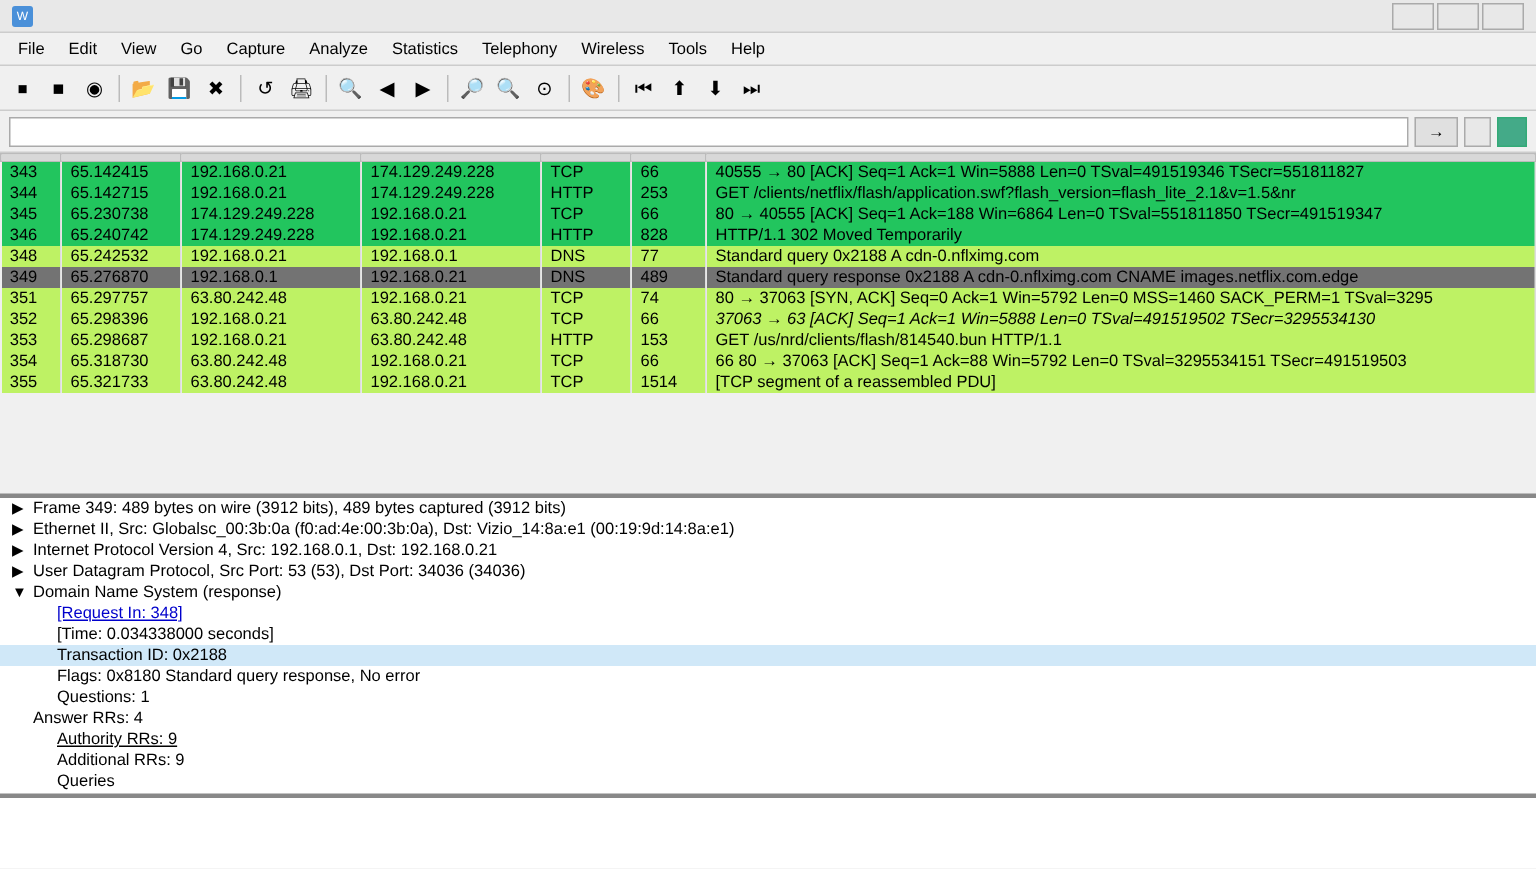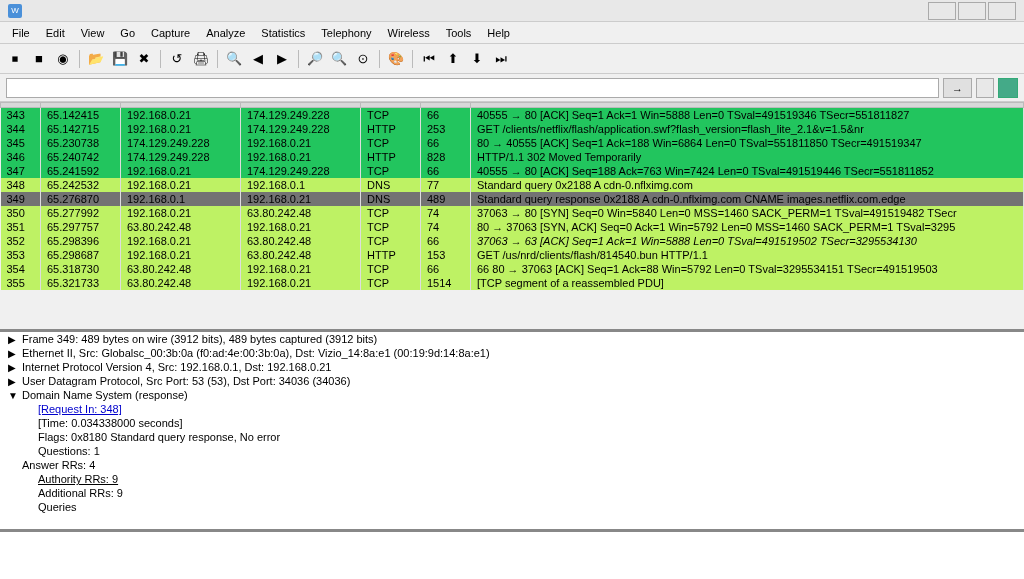--- a/index.html
+++ b/index.html
@@ -165,57 +165,39 @@
           </tr>
           <tr class="row-green">
             <td>346</td>
             <td>65.240742</td>
             <td>174.129.249.228</td>
             <td>192.168.0.21</td>
             <td>HTTP</td>
             <td>828</td>
             <td style="max-width: 400px; overflow: hidden; text-overflow: ellipsis;">HTTP/1.1 302 Moved Temporarily</td>
           </tr>
-          <tr class="row-green">
-            <td>347</td>
-            <td>65.241592</td>
-            <td>192.168.0.21</td>
-            <td>174.129.249.228</td>
-            <td>TCP</td>
-            <td>66</td>
-            <td style="max-width: 400px; overflow: hidden; text-overflow: ellipsis;">40555 → 80 [ACK] Seq=188 Ack=763 Win=7424 Len=0 TSval=491519446 TSecr=551811852</td>
-          </tr>
           <tr class="row-normal">
             <td>348</td>
             <td>65.242532</td>
             <td>192.168.0.21</td>
             <td>192.168.0.1</td>
             <td>DNS</td>
             <td>77</td>
             <td style="max-width: 400px; overflow: hidden; text-overflow: ellipsis;">Standard query 0x2188 A cdn-0.nflximg.com</td>
           </tr>
           <tr class="row-selected">
             <td>349</td>
             <td>65.276870</td>
             <td>192.168.0.1</td>
             <td>192.168.0.21</td>
             <td>DNS</td>
             <td>489</td>
             <td style="max-width: 400px; overflow: hidden; text-overflow: ellipsis;">Standard query response 0x2188 A cdn-0.nflximg.com CNAME images.netflix.com.edge</td>
           </tr>
           <tr class="row-normal">
-            <td>350</td>
-            <td>65.277992</td>
-            <td>192.168.0.21</td>
-            <td>63.80.242.48</td>
-            <td>TCP</td>
-            <td>74</td>
-            <td style="max-width: 400px; overflow: hidden; text-overflow: ellipsis;">37063 → 80 [SYN] Seq=0 Win=5840 Len=0 MSS=1460 SACK_PERM=1 TSval=491519482 TSecr</td>
-          </tr>
-          <tr class="row-normal">
             <td>351</td>
             <td>65.297757</td>
             <td>63.80.242.48</td>
             <td>192.168.0.21</td>
             <td>TCP</td>
             <td>74</td>
             <td style="max-width: 400px; overflow: hidden; text-overflow: ellipsis;">80 → 37063 [SYN, ACK] Seq=0 Ack=1 Win=5792 Len=0 MSS=1460 SACK_PERM=1 TSval=3295</td>
           </tr>
           <tr class="row-normal">
             <td>352</td>
@@ -280,20 +262,24 @@
       <span>Domain Name System (response)</span>
     </div>
     <div class="detail-row" style="padding-left: 24px;">
       <span class="expand-arrow"></span>
       <span class="detail-link">[Request In: 348]</span>
     </div>
     <div class="detail-row" style="padding-left: 24px;">
       <span class="expand-arrow"></span>
       <span>[Time: 0.034338000 seconds]</span>
     </div>
+    <div class="detail-row highlighted" style="padding-left: 24px;">
+      <span class="expand-arrow"></span>
+      <span>Transaction ID: 0x2188</span>
+    </div>
     <div class="detail-row" style="padding-left: 24px;">
       <span class="expand-arrow"></span>
       <span>Flags: 0x8180 Standard query response, No error</span>
     </div>
     <div class="detail-row" style="padding-left: 24px;">
       <span class="expand-arrow"></span>
       <span>Questions: 1</span>
     </div>
     <div class="detail-row" style=" text-align: center;">
       <span class="expand-arrow"></span>

